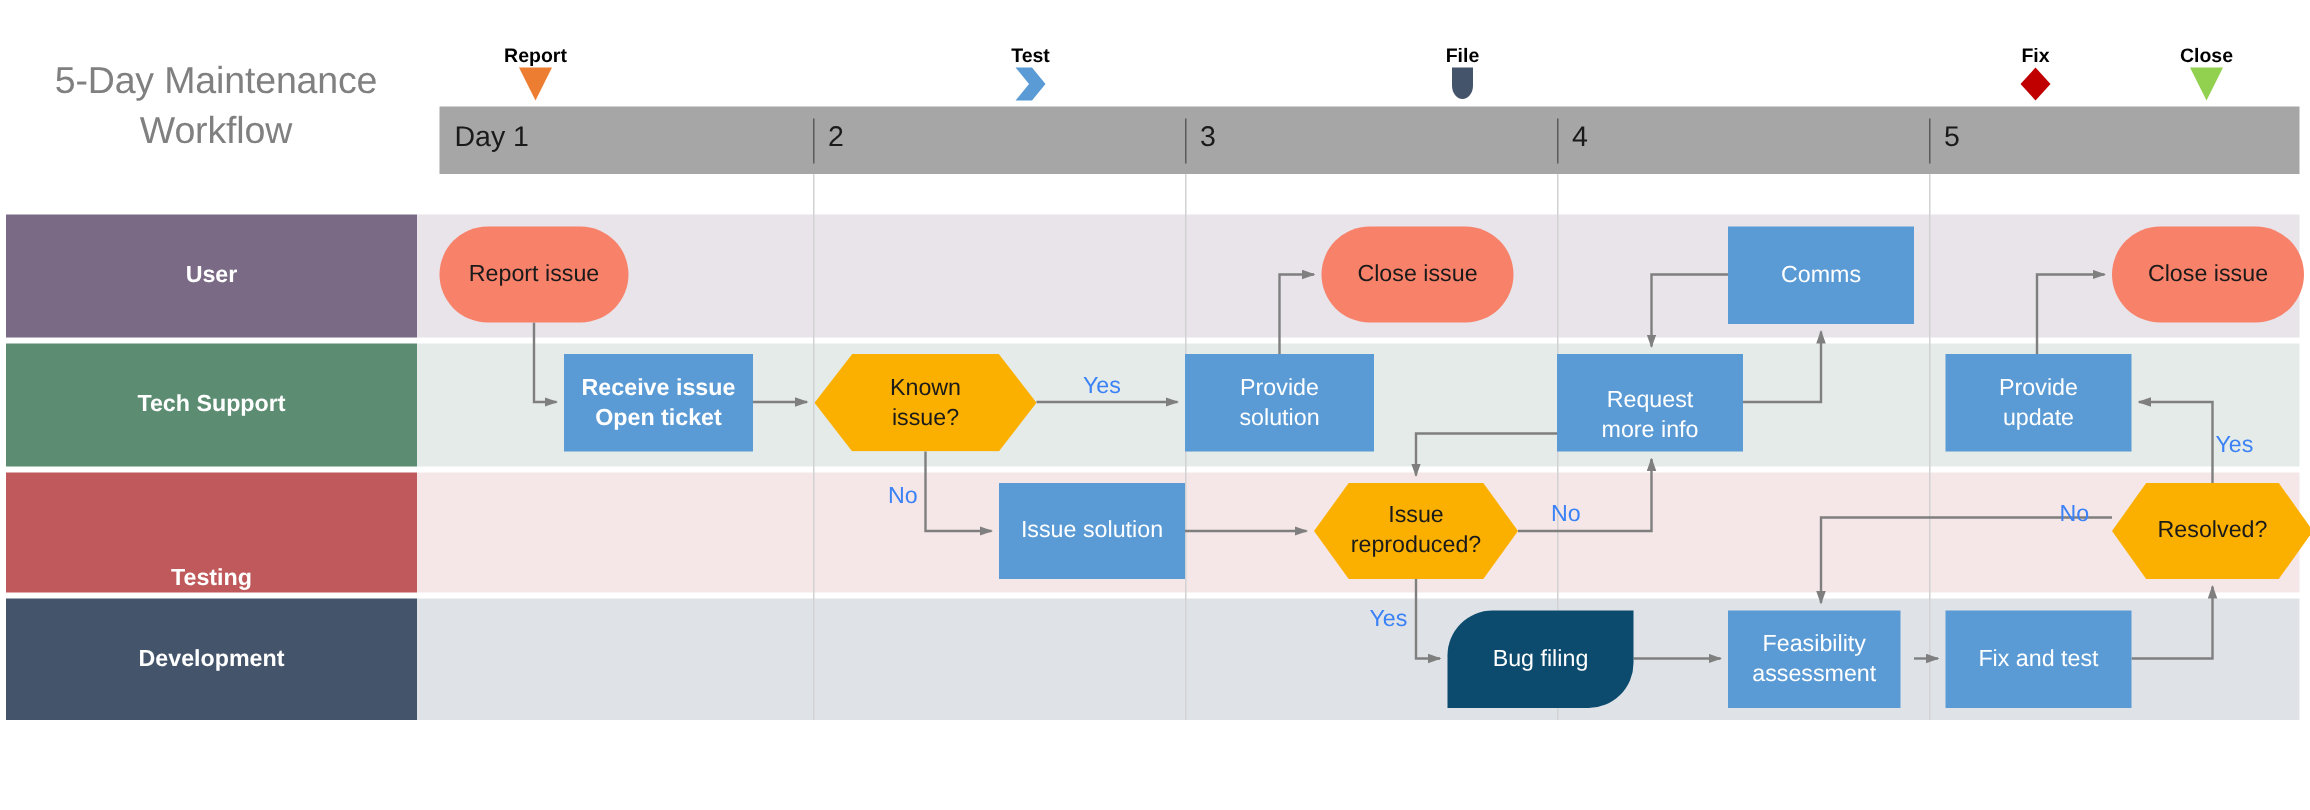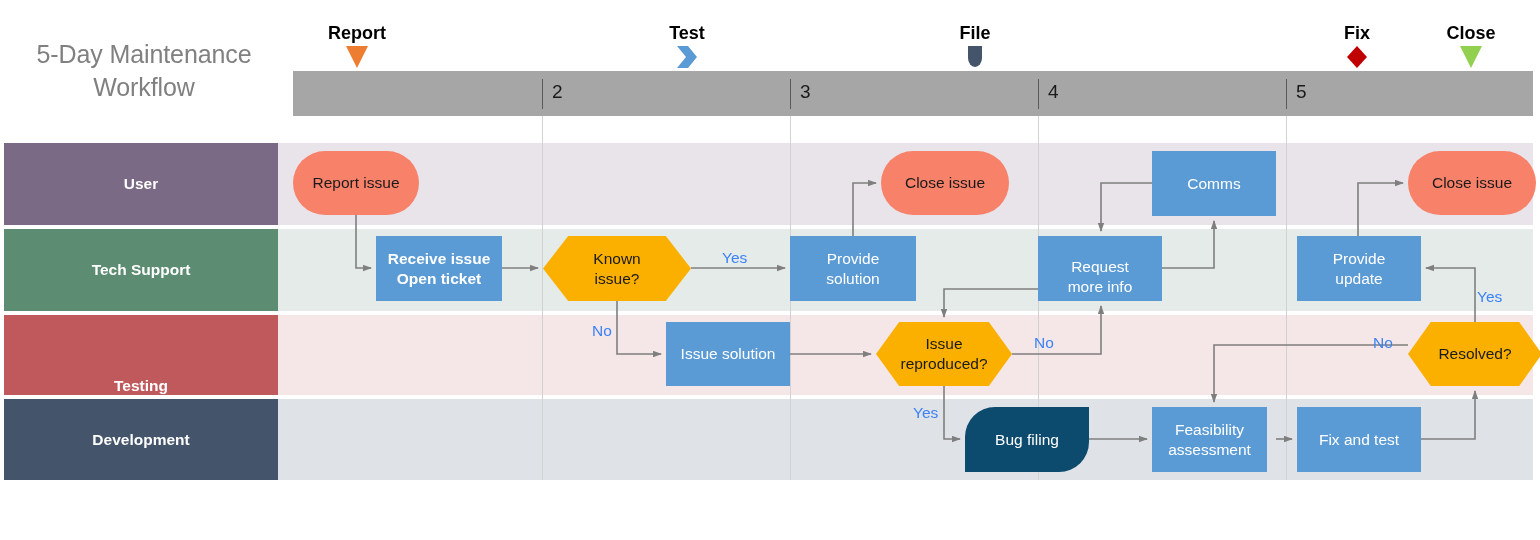--- a/index.html
+++ b/index.html
@@ -72,21 +72,21 @@
   }
   
   .milestone {
     position: absolute;
   }
   .milestone .ms-label {
     position: absolute;
     bottom: 30px;
     left: 50%;
     transform: translateX(-50%);
-    font-size: 18px;
+    font-size: 13px;
     font-weight: bold;
     color: #000000;
     white-space: nowrap;
   }
   .ms-shape { position: absolute; bottom: 0; left: 50%; transform: translateX(-50%); }
   
   .lane-header {
     position: absolute;
     left: 4px;
     width: 274px;
@@ -169,20 +169,23 @@
       </div>
     </div>
   <div id="grid-layer">
       <div class="grid-line" style="left: 542px;"></div>
       <div class="grid-line" style="left: 790px;"></div>
       <div class="grid-line" style="left: 1038px;"></div>
       <div class="grid-line" style="left: 1286px;"></div>
     </div>
 
   <div id="timeline-bar">
+      <div class="day-cell" style="left: 0px; width: 249px;">
+        <div class="day-label">Day 1</div>
+      </div>
       <div class="day-cell" style="left: 249px; width: 248px;">
         <div class="day-divider"></div>
         <div class="day-label">2</div>
       </div>
       <div class="day-cell" style="left: 497px; width: 248px;">
         <div class="day-divider"></div>
         <div class="day-label">3</div>
       </div>
       <div class="day-cell" style="left: 745px; width: 248px;">
         <div class="day-divider"></div>

